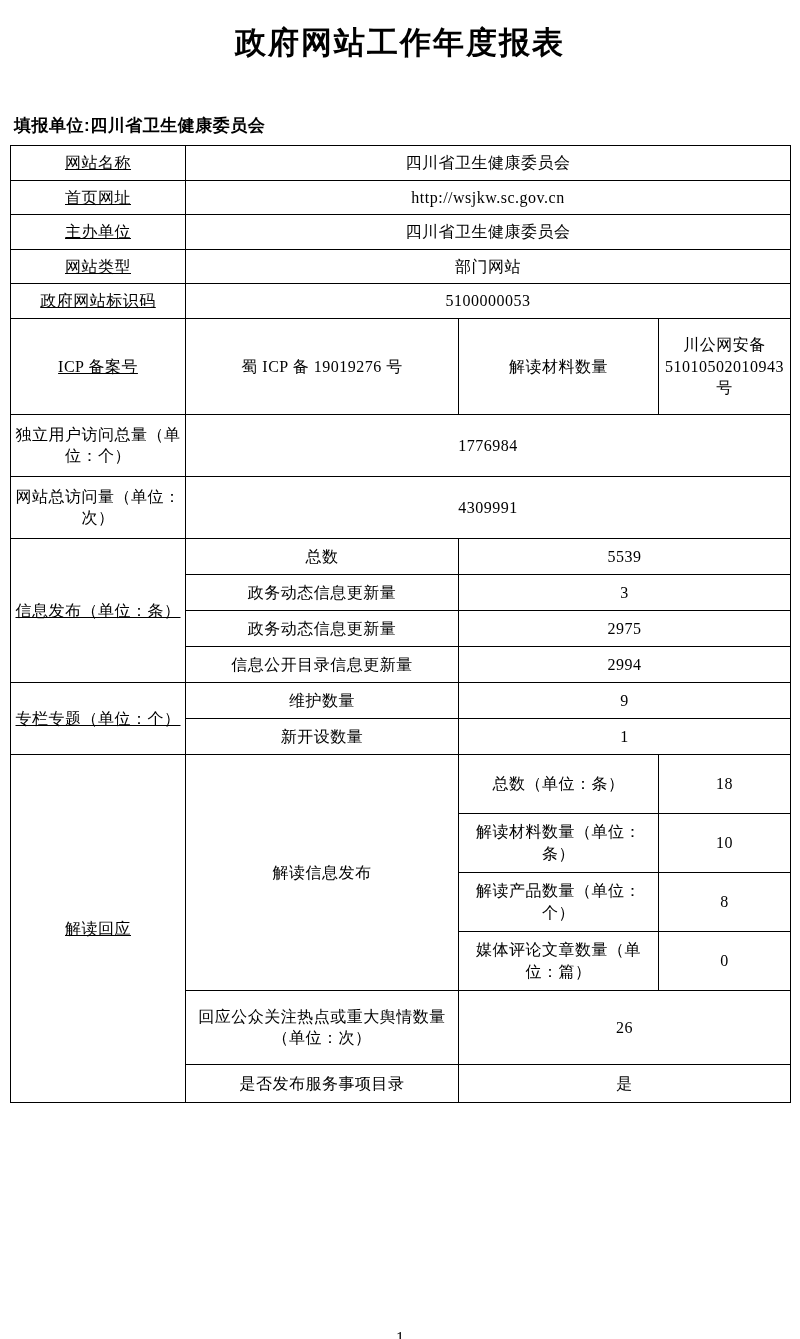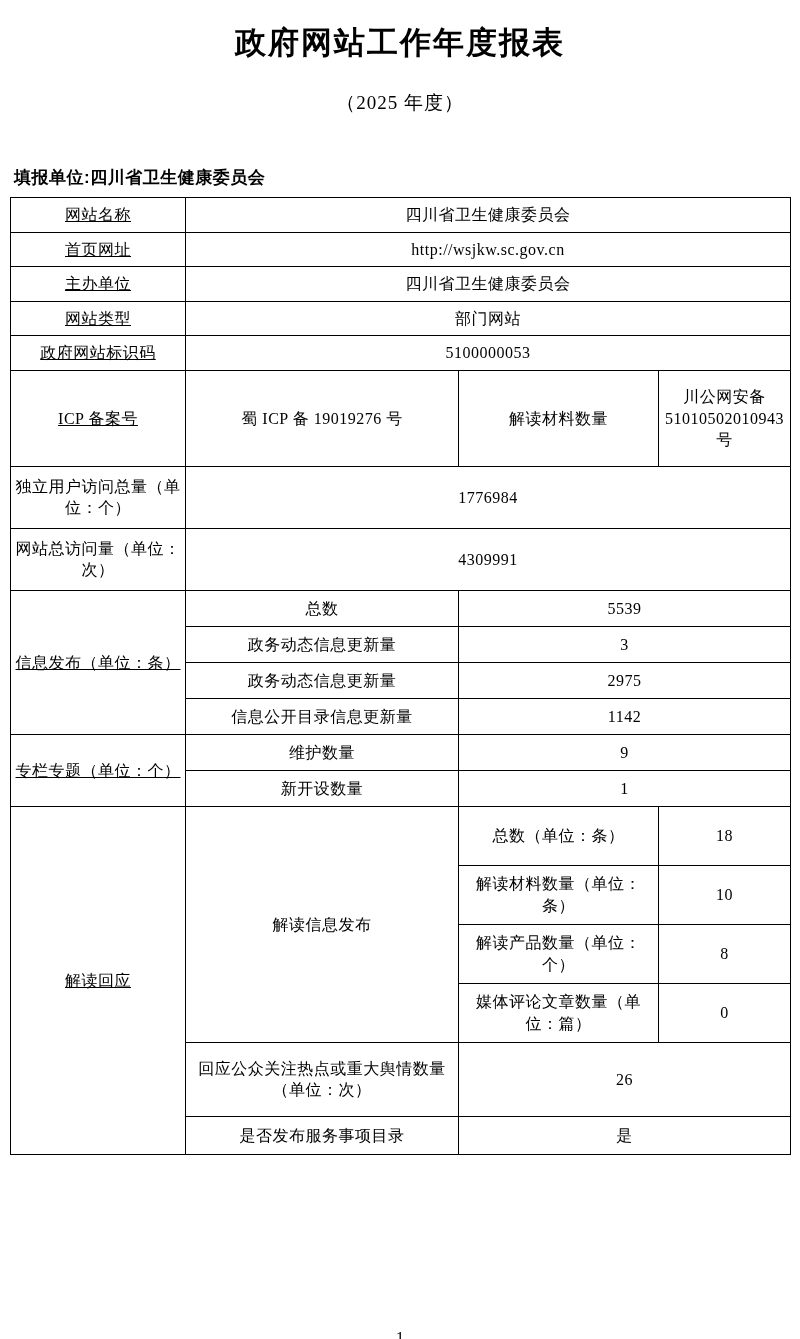--- a/index.html
+++ b/index.html
@@ -76,21 +76,20 @@
     font-size: 16px;
   }
   .two-line { line-height: 1.4; }
 </style>
 </head>
 <body>
 
 <div class="page">
 
   <div class="doc-title">政府网站工作年度报表</div>
-  <div class="doc-subtitle">（2025 年度）</div>
 
   <div class="reporter-line">填报单位:四川省卫生健康委员会</div>
 
   <table class="report">
     <colgroup>
       <col style="width:175px">
       <col style="width:273px">
       <col style="width:200px">
       <col style="width:132px">
     </colgroup>
@@ -138,21 +137,21 @@
       <tr style="height:36px">
         <td>政务动态信息更新量</td>
         <td colspan="2">3</td>
       </tr>
       <tr style="height:36px">
         <td>政务动态信息更新量</td>
         <td colspan="2">2975</td>
       </tr>
       <tr style="height:36px">
         <td>信息公开目录信息更新量</td>
-        <td colspan="2">1142</td>
+        <td colspan="2">2994</td>
       </tr>
 
       <tr style="height:36px">
         <td class="label two-line" rowspan="2">专栏专题（单位：个）</td>
         <td>维护数量</td>
         <td colspan="2">9</td>
       </tr>
       <tr style="height:36px">
         <td>新开设数量</td>
         <td colspan="2">1</td>

